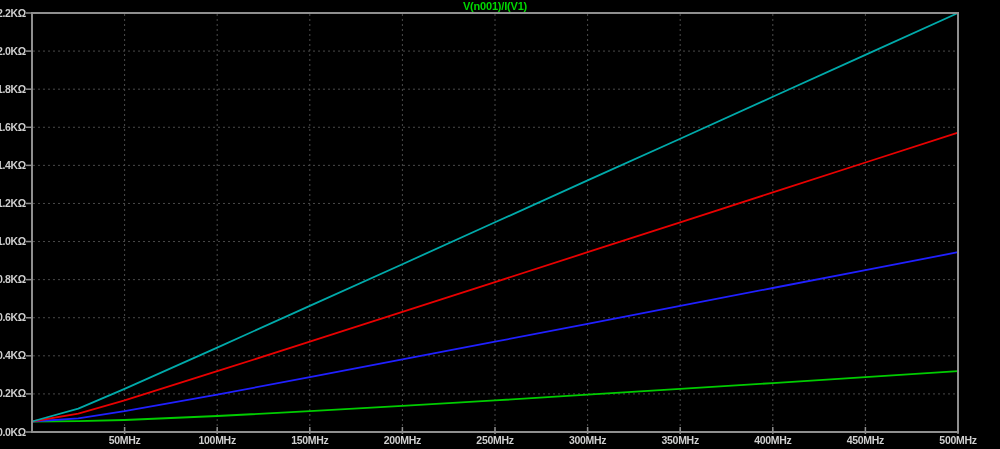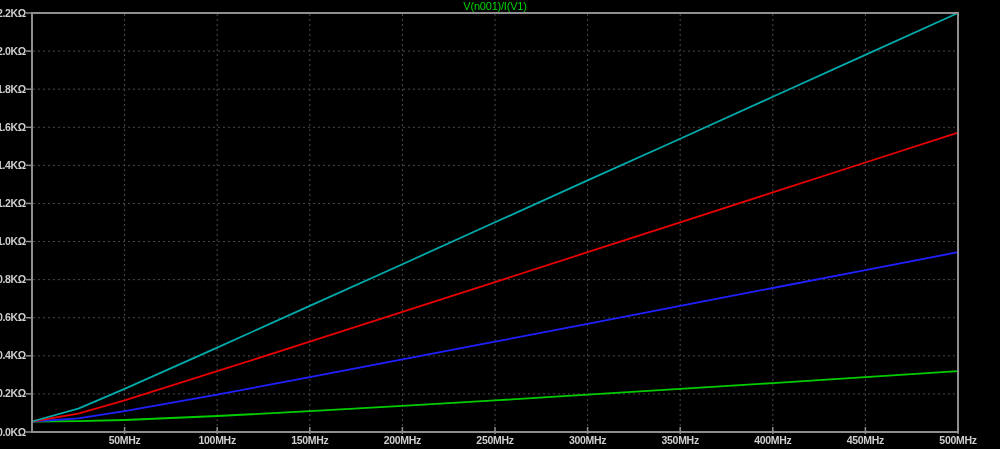--- a/index.html
+++ b/index.html
@@ -7,21 +7,21 @@
     position:relative;
     width:1000px;height:449px;
     background:#000;
     overflow:hidden;
     font-family:"Liberation Sans",sans-serif;
   }
   .plot-title{
     position:absolute;
     top:0;left:32px;width:926px;height:13px;
     text-align:center;
-    font-size:11px;font-weight:normal;
+    font-size:11px;font-weight:bold;
     line-height:13px;
     letter-spacing:-0.2px;
     cursor:pointer;
     user-select:none;
   }
   svg{position:absolute;top:0;left:0;}
   text{
     font-family:"Liberation Sans",sans-serif;
     font-size:10.5px;
     font-weight:bold;

